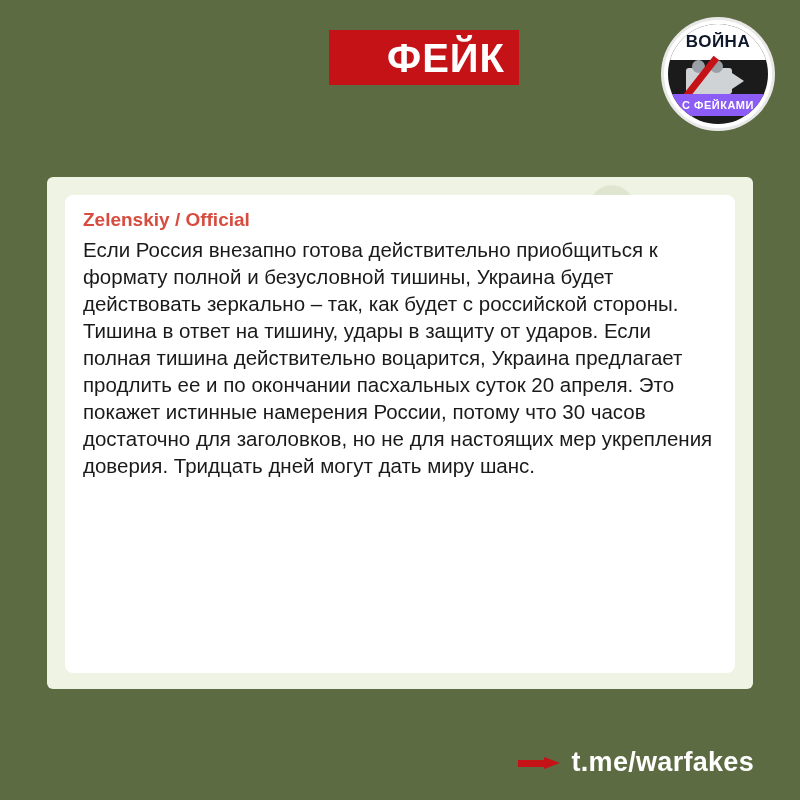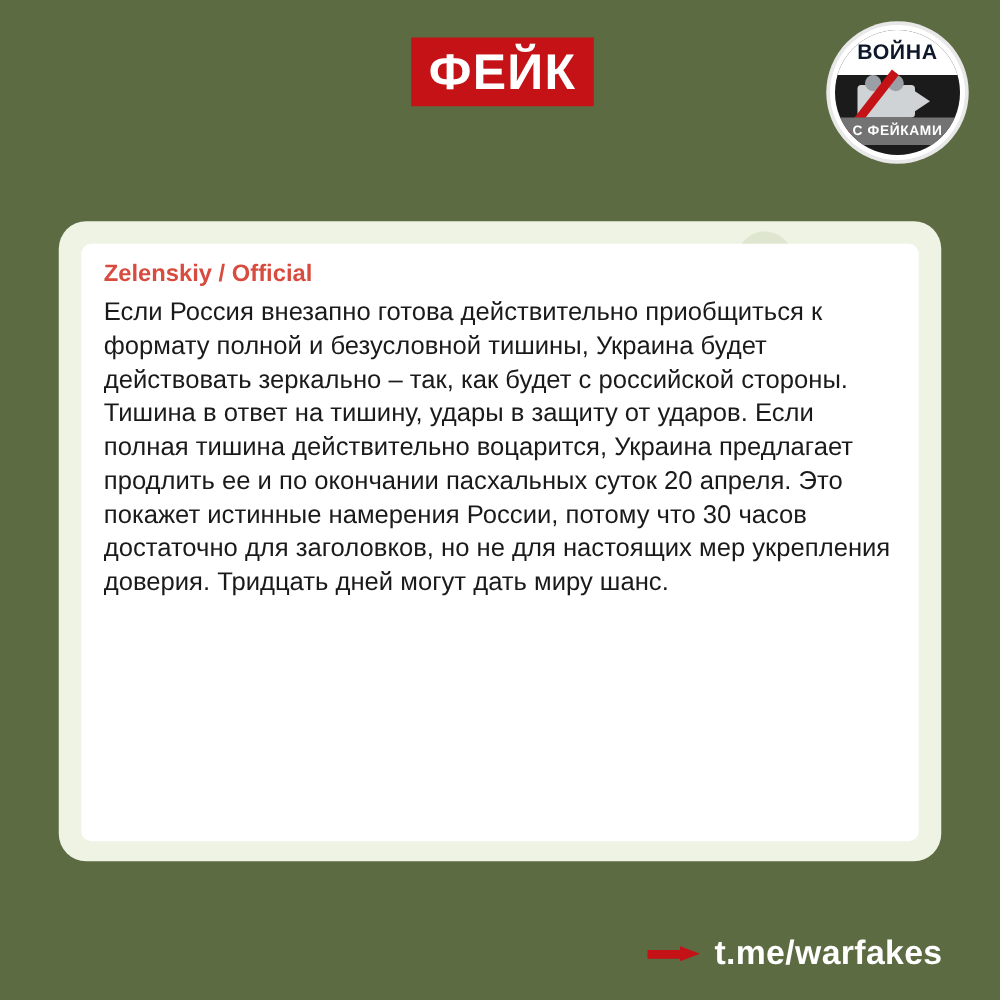--- a/index.html
+++ b/index.html
@@ -19,20 +19,21 @@
   .fake-banner {
     position: absolute;
     left: 329px;
     top: 30px;
     width: 146px;
     height: 55px;
     background: #c41217;
     display: flex;
     align-items: center;
     justify-content: center;
+    padding-left: 44px;
   }
   .fake-banner .fake-text {
     color: #ffffff;
     font-size: 40px;
     font-weight: bold;
     letter-spacing: 1px;
     line-height: 1;
     font-family: "Liberation Sans", sans-serif;
   }
 
@@ -74,21 +75,21 @@
     font-size: 17px;
     font-weight: bold;
     letter-spacing: 0.5px;
   }
   .logo-bottom-band {
     position: absolute;
     left: 0;
     bottom: 8px;
     width: 100%;
     height: 22px;
-    background: #737373;
+    background: #8b5cf6;
     display: flex;
     align-items: center;
     justify-content: center;
   }
   .logo-bottom-band span {
     color: #ffffff;
     font-size: 11px;
     font-weight: bold;
     letter-spacing: 0.5px;
   }
@@ -142,21 +143,21 @@
   }
 
   
   .card {
     position: absolute;
     left: 47px;
     top: 177px;
     width: 706px;
     height: 512px;
     background: #eef3e4;
-    border-radius: 22px;
+    border-radius: 6px;
     overflow: hidden;
   }
   .card-pattern {
     position: absolute;
     inset: 0;
     background:
       radial-gradient(circle at 12% 14%, rgba(163,178,128,0.30) 0 16px, rgba(0,0,0,0) 17px),
       radial-gradient(circle at 34% 8%, rgba(163,178,128,0.22) 0 20px, rgba(0,0,0,0) 21px),
       radial-gradient(circle at 58% 16%, rgba(163,178,128,0.25) 0 14px, rgba(0,0,0,0) 15px),
       radial-gradient(circle at 80% 6%, rgba(163,178,128,0.20) 0 22px, rgba(0,0,0,0) 23px),

